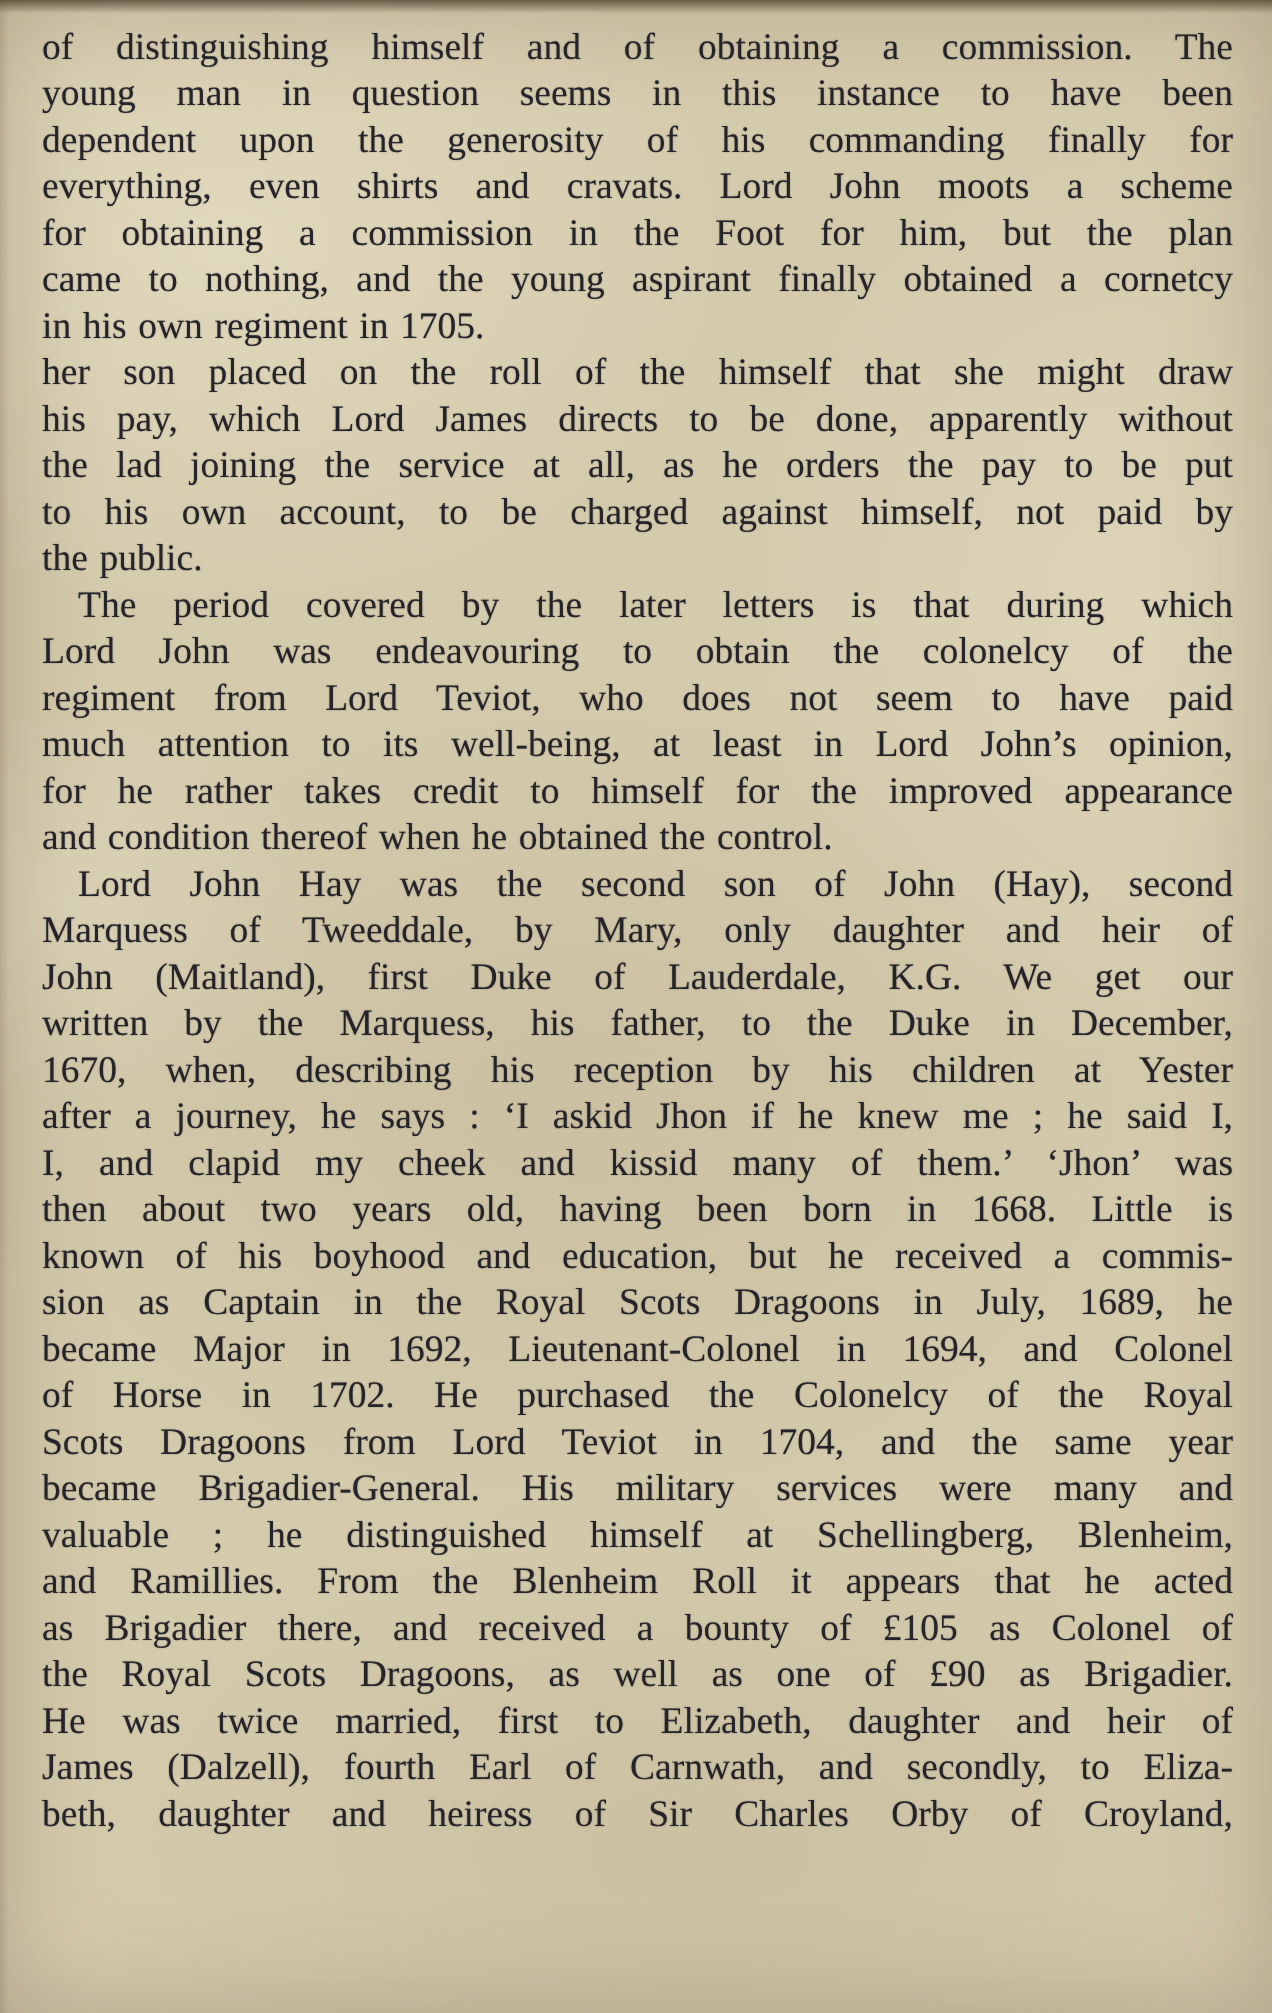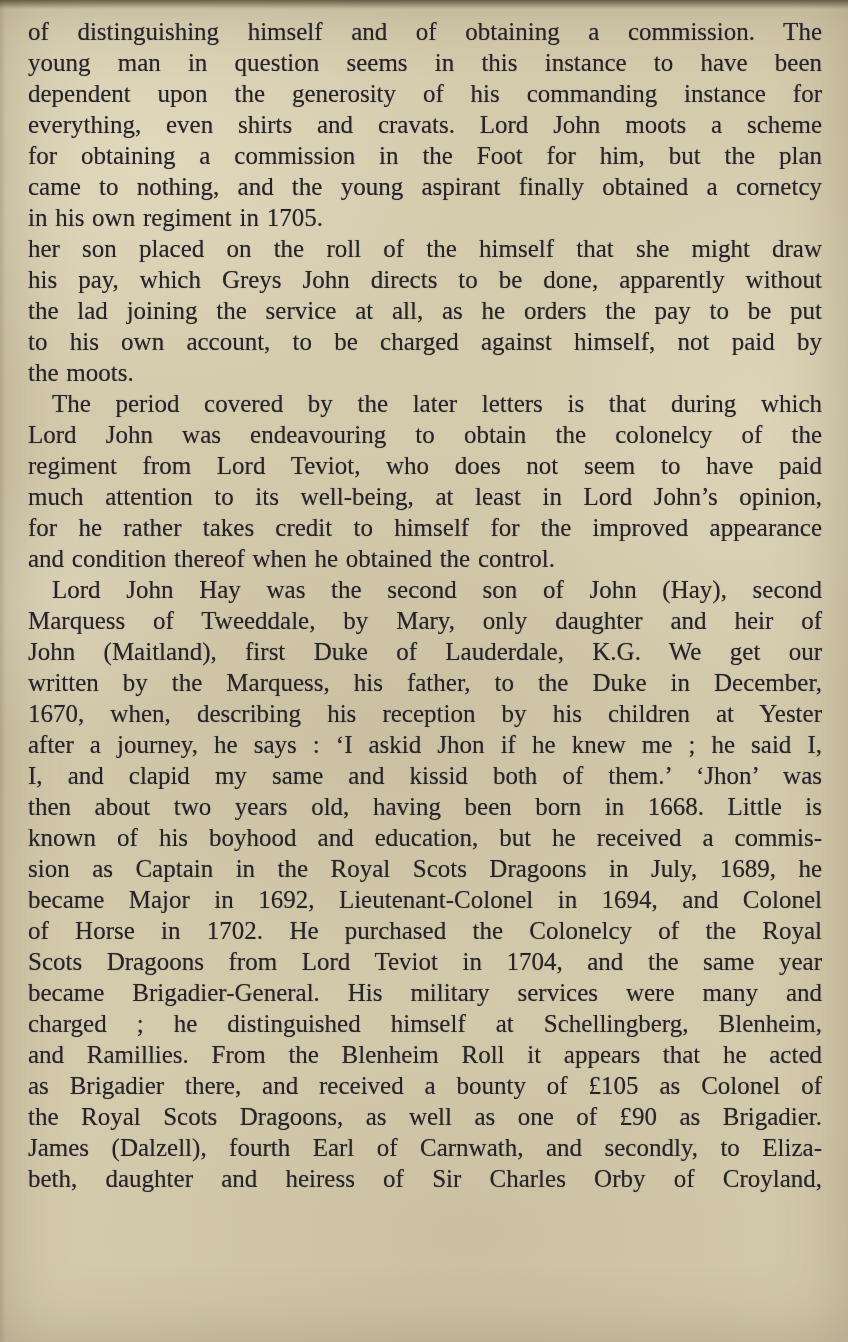--- a/index.html
+++ b/index.html
@@ -62,57 +62,58 @@
 </head>
 <body>
 
 <div class="page">
   <div class="top-edge"></div>
   <div class="left-edge"></div>
   <div class="text-block">
       <div class="para">
         <div class="line">of distinguishing himself and of obtaining a commission.  The</div>
         <div class="line">young man in question seems in this instance to have been</div>
-        <div class="line">dependent upon the generosity of his commanding instance for</div>
+        <div class="line">dependent upon the generosity of his commanding finally for</div>
         <div class="line">everything, even shirts and cravats.  Lord John moots a scheme</div>
         <div class="line">for obtaining a commission in the Foot for him, but the plan</div>
         <div class="line">came to nothing, and the young aspirant finally obtained a cornetcy</div>
         <div class="line endline">in his own regiment in 1705.</div>
       </div>
       <div class="para">
         <div class="line">her son placed on the roll of the himself that she might draw</div>
-        <div class="line">his pay, which Greys John directs to be done, apparently without</div>
+        <div class="line">his pay, which Lord James directs to be done, apparently without</div>
         <div class="line">the lad joining the service at all, as he orders the pay to be put</div>
         <div class="line">to his own account, to be charged against himself, not paid by</div>
-        <div class="line endline">the moots.</div>
+        <div class="line endline">the public.</div>
       </div>
       <div class="para">
         <div class="line indent">The period covered by the later letters is that during which</div>
         <div class="line">Lord John was endeavouring to obtain the colonelcy of the</div>
         <div class="line">regiment from Lord Teviot, who does not seem to have paid</div>
         <div class="line">much attention to its well-being, at least in Lord John’s opinion,</div>
         <div class="line">for he rather takes credit to himself for the improved appearance</div>
         <div class="line endline">and condition thereof when he obtained the control.</div>
       </div>
       <div class="para">
         <div class="line indent">Lord John Hay was the second son of John (Hay), second</div>
         <div class="line">Marquess of Tweeddale, by Mary, only daughter and heir of</div>
         <div class="line">John (Maitland), first Duke of Lauderdale, K.G.  We get our</div>
         <div class="line">written by the Marquess, his father, to the Duke in December,</div>
         <div class="line">1670, when, describing his reception by his children at Yester</div>
         <div class="line">after a journey, he says : ‘I askid Jhon if he knew me ;  he said I,</div>
-        <div class="line">I, and clapid my same and kissid both of them.’  ‘Jhon’ was</div>
+        <div class="line">I, and clapid my cheek and kissid many of them.’  ‘Jhon’ was</div>
         <div class="line">then about two years old, having been born in 1668.  Little is</div>
         <div class="line">known of his boyhood and education, but he received a commis-</div>
         <div class="line">sion as Captain in the Royal Scots Dragoons in July, 1689, he</div>
         <div class="line">became Major in 1692, Lieutenant-Colonel in 1694, and Colonel</div>
         <div class="line">of Horse in 1702.  He purchased the Colonelcy of the Royal</div>
         <div class="line">Scots Dragoons from Lord Teviot in 1704, and the same year</div>
         <div class="line">became Brigadier-General.  His military services were many and</div>
-        <div class="line">charged ;  he distinguished himself at Schellingberg, Blenheim,</div>
+        <div class="line">valuable ;  he distinguished himself at Schellingberg, Blenheim,</div>
         <div class="line">and Ramillies.  From the Blenheim Roll it appears that he acted</div>
         <div class="line">as Brigadier there, and received a bounty of £105 as Colonel of</div>
         <div class="line">the Royal Scots Dragoons, as well as one of £90 as Brigadier.</div>
+        <div class="line">He was twice married, first to Elizabeth, daughter and heir of</div>
         <div class="line">James (Dalzell), fourth Earl of Carnwath, and secondly, to Eliza-</div>
         <div class="line">beth, daughter and heiress of Sir Charles Orby of Croyland,</div>
       </div>
     </div>
 </div>
 
 </body></html>

